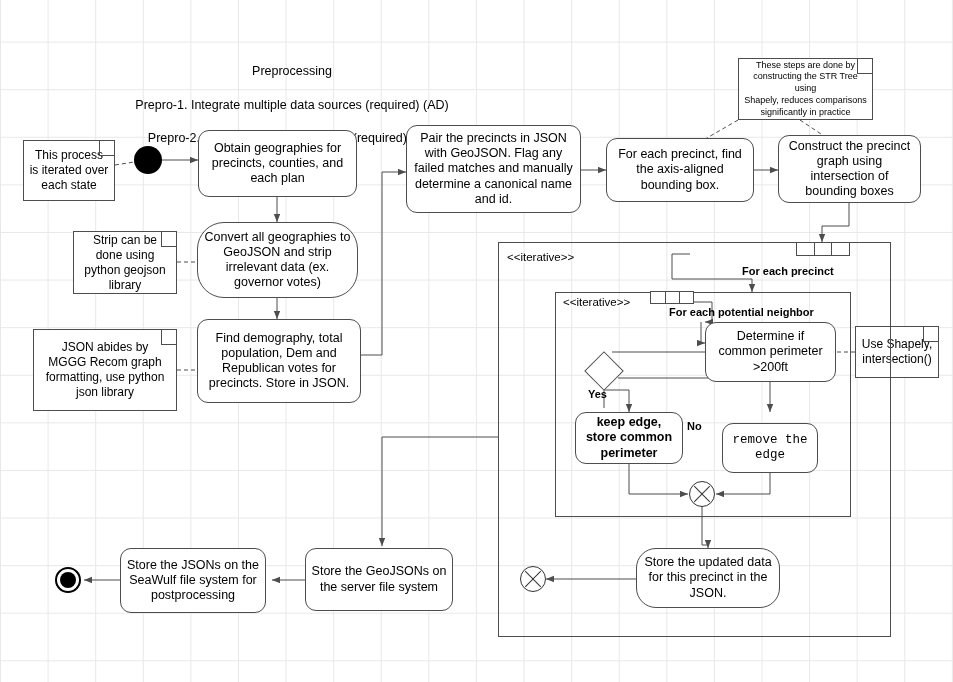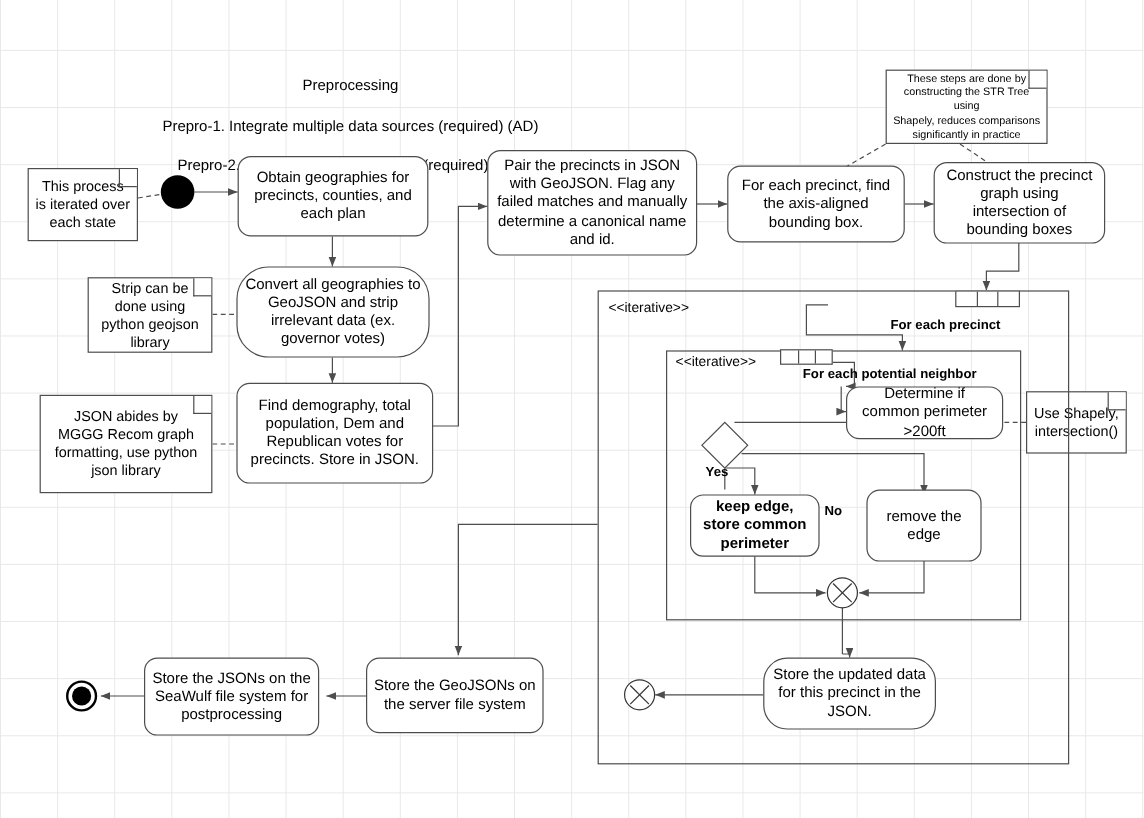--- a/index.html
+++ b/index.html
@@ -291,29 +291,29 @@
 
   <div class="node rounded" style="left:606px; top:138px; width:148px; height:64px; white-space:pre-line;">For each precinct, find
 the axis-aligned
 bounding box.</div>
 
   <div class="node rounded" style="left:778px; top:135px; width:143px; height:68px; white-space:pre-line;">Construct the precinct
 graph using
 intersection of
 bounding boxes</div>
 
-  <div class="node rounded" style="left:705px; top:322px; width:131px; height:44px; white-space:pre-line;">Determine if
+  <div class="node rounded" style="left:705px; top:322px; width:131px; height:60px; white-space:pre-line;">Determine if
 common perimeter
 &gt;200ft</div>
 
   <div class="node rounded" style="left:575px; top:412px; width:108px; height:52px; white-space:pre-line;font-weight:bold;">keep edge,
 store common
 perimeter</div>
 
-  <div class="node rounded" style="left:722px; top:408px; width:96px; height:60px; white-space:pre-line;">remove the
+  <div class="node rounded" style="left:722px; top:423px; width:96px; height:50px; white-space:pre-line;font-family:Liberation Mono, monospace;">remove the
 edge</div>
 
   <div class="node rounded" style="left:636px; top:548px; width:144px; height:60px; white-space:pre-line;border-radius:20px;">Store the updated data
 for this precinct in the
 JSON.</div>
 
   <div class="node rounded" style="left:305px; top:548px; width:148px; height:63px; white-space:pre-line;">Store the GeoJSONs on
 the server file system</div>
 
   <div class="node rounded" style="left:120px; top:548px; width:146px; height:65px; white-space:pre-line;">Store the JSONs on the

